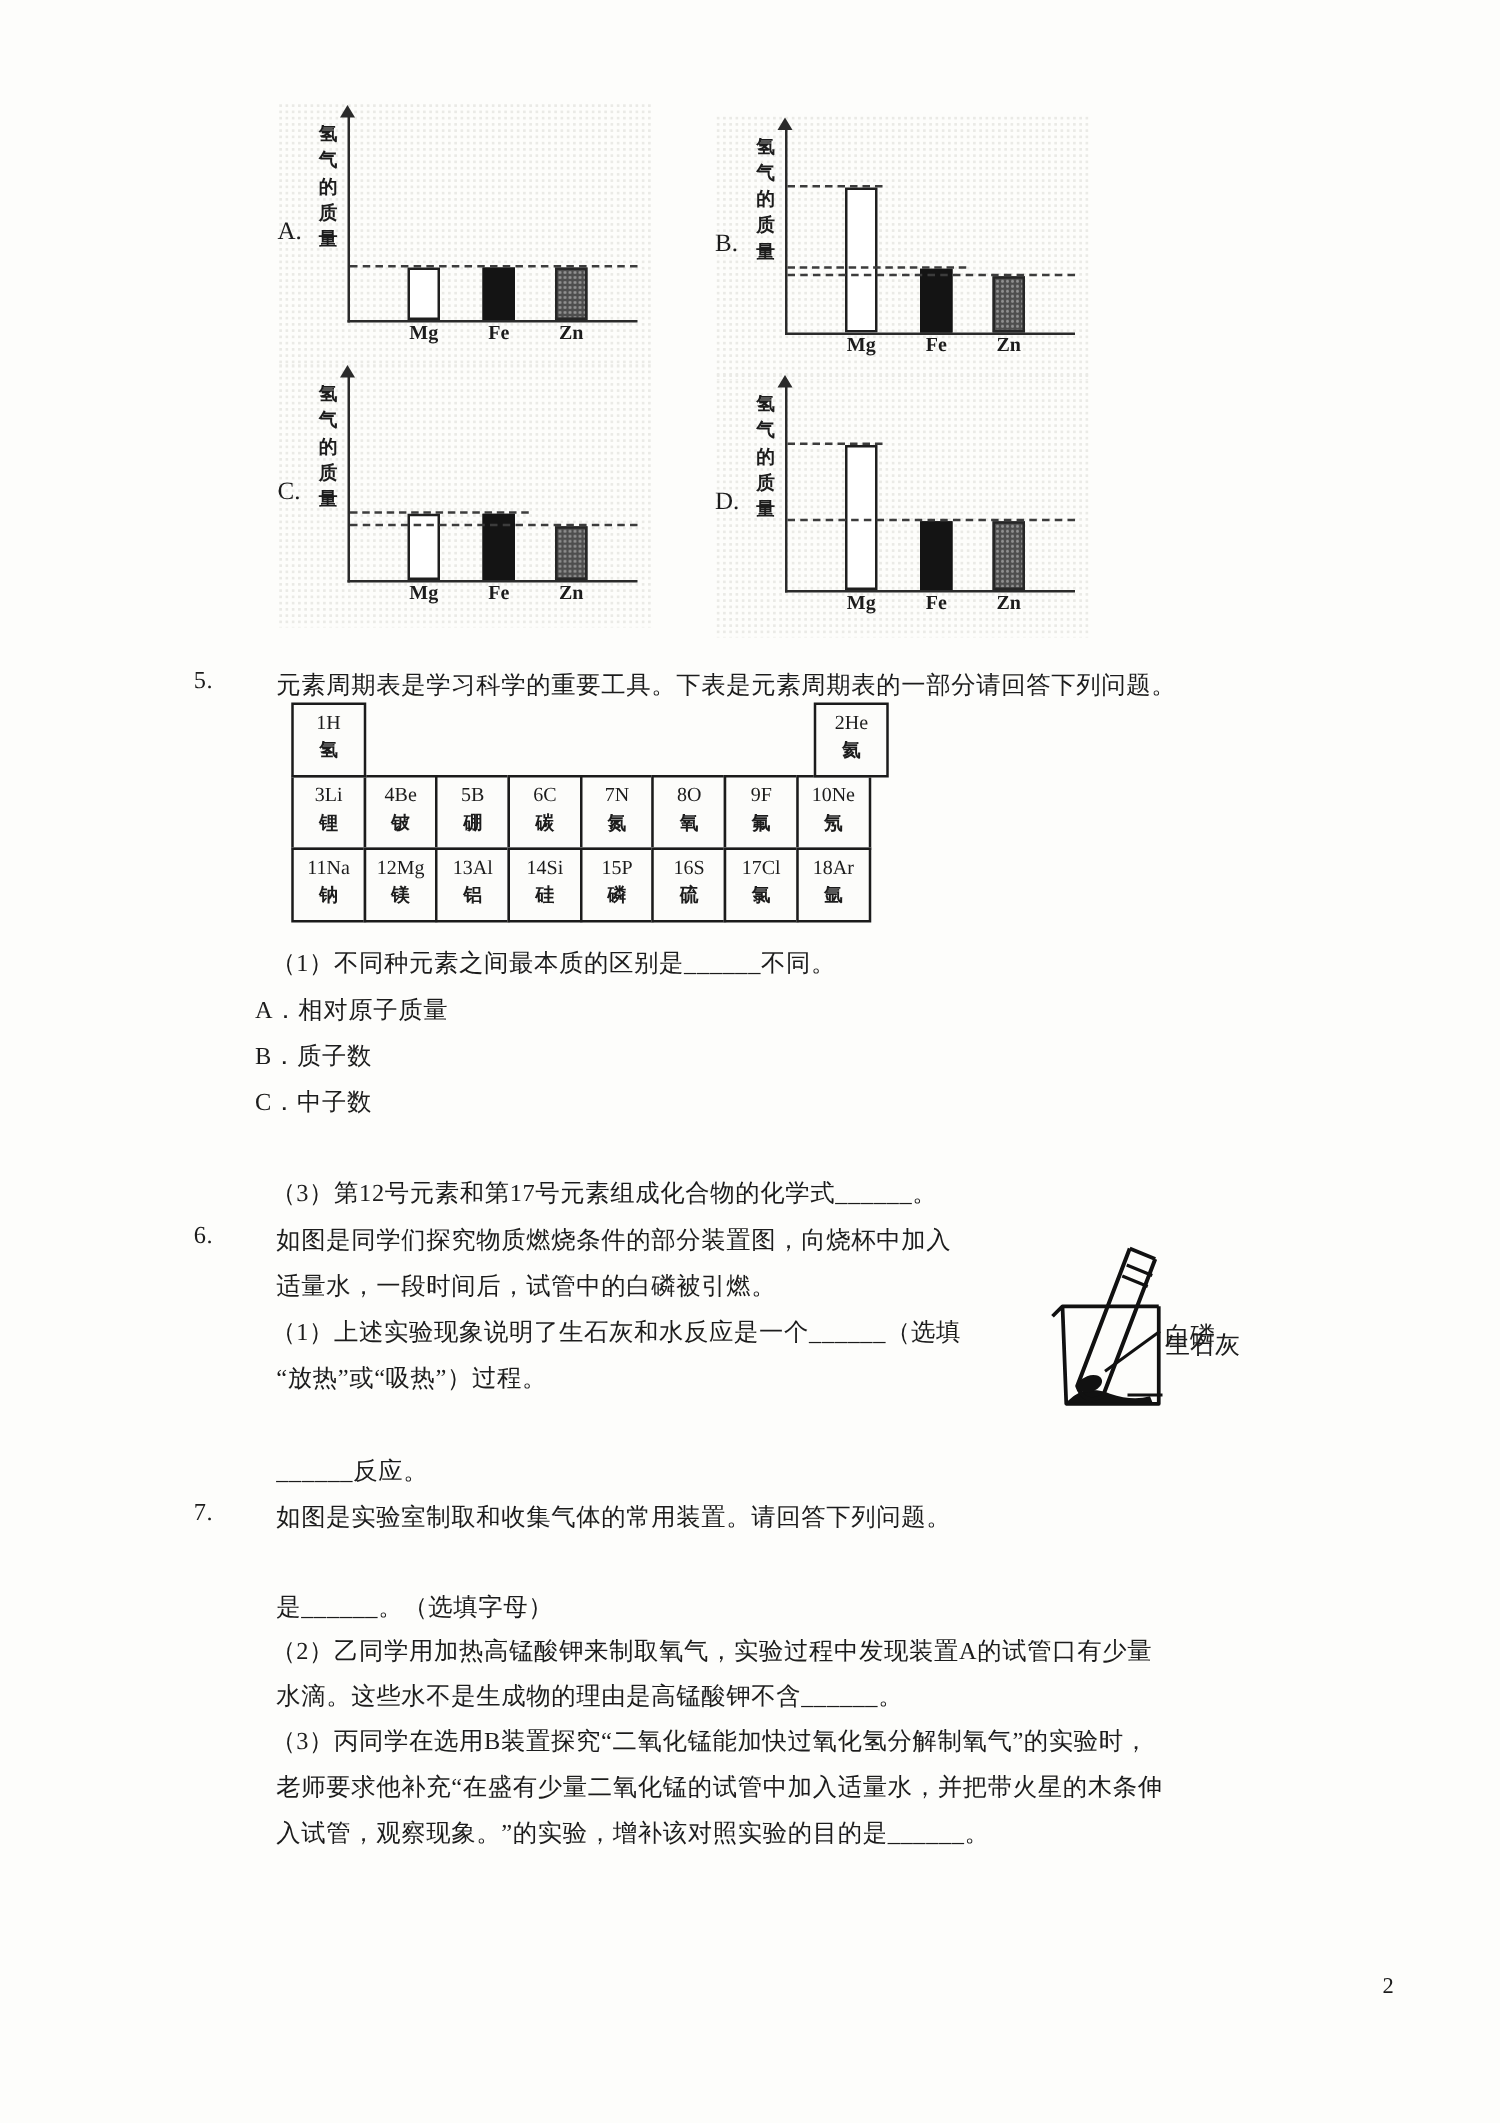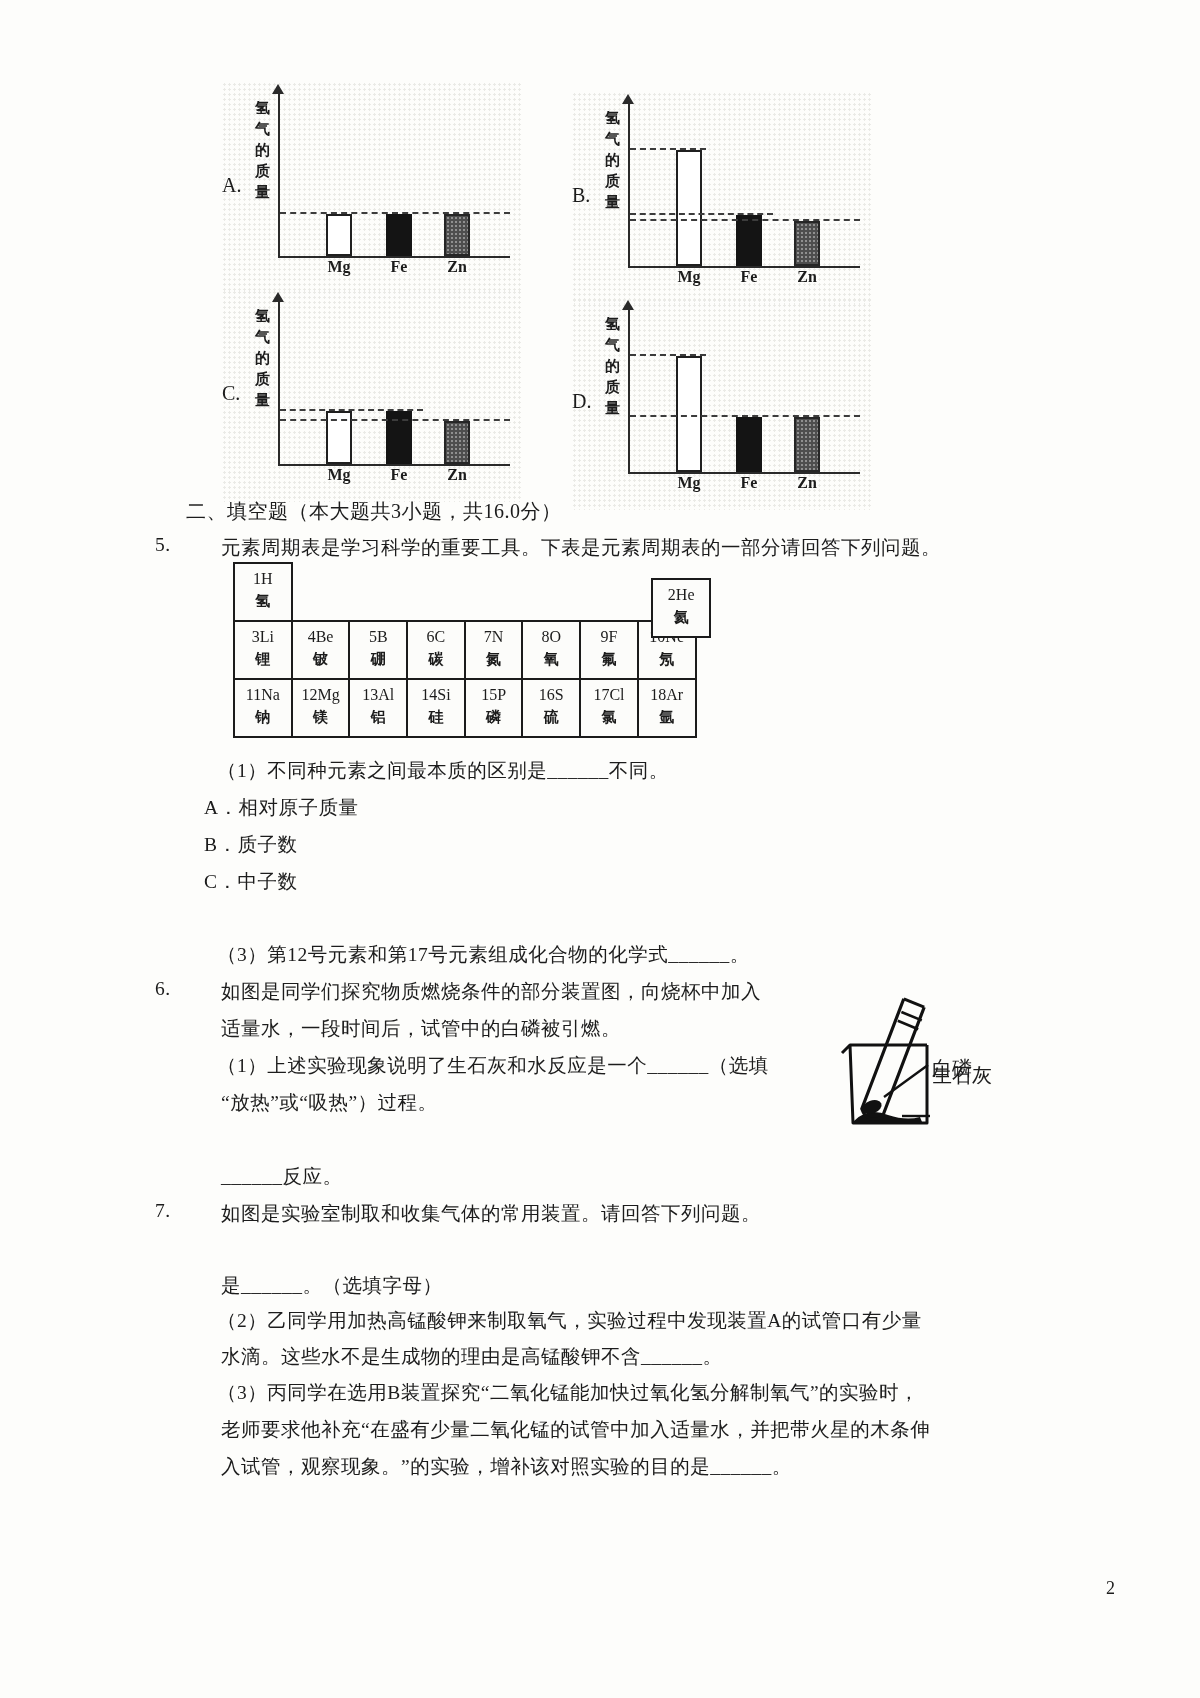--- a/index.html
+++ b/index.html
@@ -29,21 +29,21 @@
   .xlab{position:absolute;top:168px;transform:translateX(-50%);font-weight:700;font-size:16px;}
 
   
   .pt{position:absolute;left:233px;top:562px;width:478px;}
   .pt-row{display:flex;}
   .pt-row + .pt-row{margin-top:-2px;}
   .pt-row.first{position:relative;height:60px;}
   .pt-cell{width:59.7px;height:60px;border:2px solid #1b1b1b;box-sizing:border-box;
            text-align:center;background:#fcfcfa;}
   .pt-cell + .pt-cell{margin-left:-2px;}
-  .pt-row.first .pt-cell.he{position:absolute;right:0;top:16px;margin-left:0;}
+  .pt-row.first .pt-cell.he{position:absolute;right:0;top:0;margin-left:0;}
   .pt-sym{font-size:16px;line-height:1.6;padding-top:2px;}
   .pt-name{font-size:15px;font-weight:700;line-height:1.3;}
 
   
   .figure{position:absolute;left:840px;top:955px;width:175px;height:180px;}
   .figlabel{position:absolute;font-size:20px;font-weight:400;white-space:nowrap;}
 </style>
 </head>
 <body>
 
@@ -111,21 +111,20 @@
           <div class="bar solid" style="left: 106px; width: 26px; height: 55px;"></div>
           <div class="xlab" style="left: 119px;">Fe</div>
           <div class="bar speckled" style="left: 164px; width: 26px; height: 55px;"></div>
           <div class="xlab" style="left: 177px;">Zn</div>
           <div class="guide" style="bottom: 116px; width: 76px;"></div>
           <div class="guide" style="bottom: 55px; width: 230px;"></div>
         </div>
       </div>
   </div>
 
-  <div class="ln section-title" style="left:186px;top:498px">二、填空题（本大题共3小题，共16.0分）</div>
 
   <div class="ln" style="left:155px;top:534px">5.</div>
   <div class="ln" style="left:221px;top:534px">元素周期表是学习科学的重要工具。下表是元素周期表的一部分请回答下列问题。</div>
 
   <div class="pt">
       <div class="pt-row first">
         <div class="pt-cell">
           <div class="pt-sym">1H</div>
           <div class="pt-name">氢</div>
         </div>

